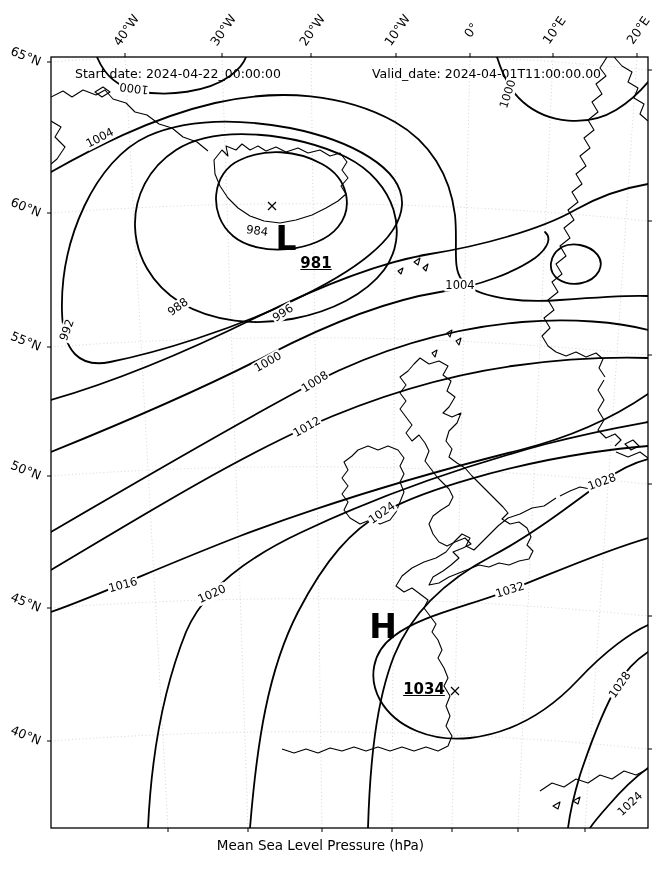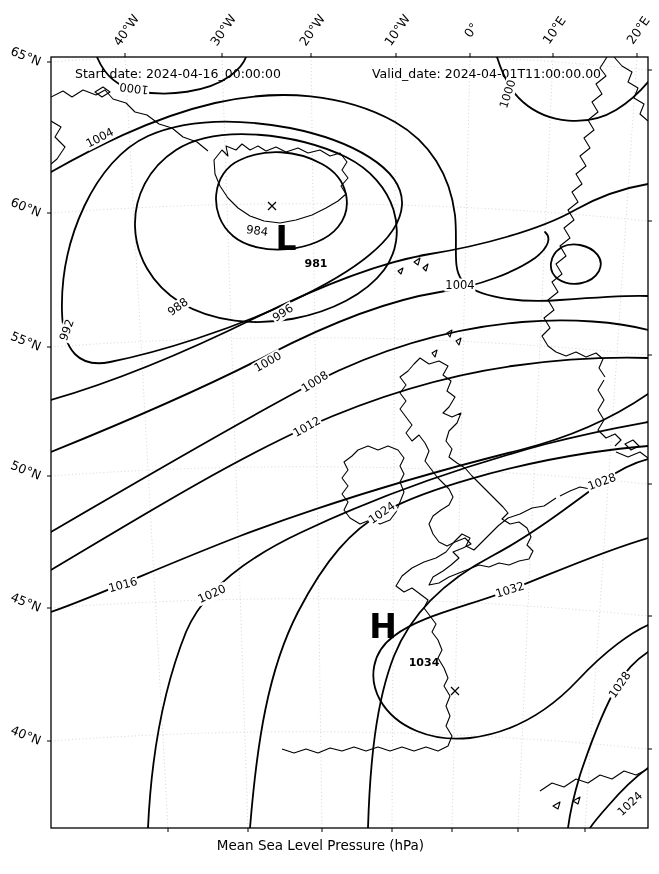--- a/index.html
+++ b/index.html
@@ -4,21 +4,21 @@
 <style>
   html,body{margin:0;padding:0;background:#fff;}
   #figure{position:relative;width:659px;height:874px;background:#fff;
           font-family:"DejaVu Sans","Liberation Sans",sans-serif;overflow:hidden;}
   #map-svg{position:absolute;left:0;top:0;}
   .lbl{position:absolute;white-space:nowrap;color:#000;}
   .hdr{font-size:12.5px;top:66px;}
   .axis-lab{font-size:12.5px;}
   .clab{font-size:11.5px;background:#fff;padding:0 1px;line-height:13px;}
   .center-letter{font-size:33px;font-weight:bold;line-height:33px;}
-  .center-value{font-size:11px;font-weight:bold;}
+  .center-value{font-size:15px;font-weight:bold;text-decoration:underline;}
   .title{font-size:13.5px;width:641px;text-align:center;top:837px;left:0;}
 </style>
 </head>
 <body>
 
 <div id="figure">
   <svg id="map-svg" width="659" height="874">
       <defs>
         <clipPath id="plotclip">
           <rect x="51" y="57" width="597" height="771"></rect>
@@ -90,21 +90,21 @@
       <line x1="51" y1="347" x2="47" y2="347" stroke="#000" stroke-width="1"></line>
       <line x1="648" y1="355" x2="652" y2="355" stroke="#000" stroke-width="1"></line>
       <line x1="51" y1="476" x2="47" y2="476" stroke="#000" stroke-width="1"></line>
       <line x1="648" y1="484" x2="652" y2="484" stroke="#000" stroke-width="1"></line>
       <line x1="51" y1="608" x2="47" y2="608" stroke="#000" stroke-width="1"></line>
       <line x1="648" y1="616" x2="652" y2="616" stroke="#000" stroke-width="1"></line>
       <line x1="51" y1="741" x2="47" y2="741" stroke="#000" stroke-width="1"></line>
       <line x1="648" y1="749" x2="652" y2="749" stroke="#000" stroke-width="1"></line>
       <rect x="51" y="57" width="597" height="771" fill="none" stroke="#000" stroke-width="1.3"></rect>
     </svg>
-  <div class="lbl hdr" style="left:75px;">Start date: 2024-04-16_00:00:00</div>
+  <div class="lbl hdr" style="left:75px;">Start date: 2024-04-22_00:00:00</div>
   <div class="lbl hdr" style="left:372px;">Valid_date: 2024-04-01T11:00:00.00</div>
   <div class="lbl title">Mean Sea Level Pressure (hPa)</div>
   <div id="labels">
       <div class="lbl axis-lab" style="left: 126px; top: 30px; transform: translate(-50%, -50%) rotate(-55deg);">40°W</div>
       <div class="lbl axis-lab" style="left: 223px; top: 30px; transform: translate(-50%, -50%) rotate(-55deg);">30°W</div>
       <div class="lbl axis-lab" style="left: 312px; top: 30px; transform: translate(-50%, -50%) rotate(-55deg);">20°W</div>
       <div class="lbl axis-lab" style="left: 397px; top: 30px; transform: translate(-50%, -50%) rotate(-55deg);">10°W</div>
       <div class="lbl axis-lab" style="left: 471px; top: 30px; transform: translate(-50%, -50%) rotate(-55deg);">0°</div>
       <div class="lbl axis-lab" style="left: 554px; top: 30px; transform: translate(-50%, -50%) rotate(-55deg);">10°E</div>
       <div class="lbl axis-lab" style="left: 638px; top: 30px; transform: translate(-50%, -50%) rotate(-55deg);">20°E</div>
@@ -128,15 +128,15 @@
       <div class="lbl clab" style="left: 123px; top: 585px; transform: translate(-50%, -50%) rotate(-15deg);">1016</div>
       <div class="lbl clab" style="left: 212px; top: 594px; transform: translate(-50%, -50%) rotate(-24deg);">1020</div>
       <div class="lbl clab" style="left: 382px; top: 513px; transform: translate(-50%, -50%) rotate(-35deg);">1024</div>
       <div class="lbl clab" style="left: 602px; top: 482px; transform: translate(-50%, -50%) rotate(-20deg);">1028</div>
       <div class="lbl clab" style="left: 510px; top: 590px; transform: translate(-50%, -50%) rotate(-17deg);">1032</div>
       <div class="lbl clab" style="left: 620px; top: 685px; transform: translate(-50%, -50%) rotate(-55deg);">1028</div>
       <div class="lbl clab" style="left: 630px; top: 804px; transform: translate(-50%, -50%) rotate(-43deg);">1024</div>
       <div class="lbl center-letter" style="left: 286px; top: 238px; transform: translate(-50%, -50%) rotate(0deg);">L</div>
       <div class="lbl center-value" style="left: 316px; top: 263px; transform: translate(-50%, -50%) rotate(0deg);">981</div>
       <div class="lbl center-letter" style="left: 383px; top: 626px; transform: translate(-50%, -50%) rotate(0deg);">H</div>
-      <div class="lbl center-value" style="left: 424px; top: 662px; transform: translate(-50%, -50%) rotate(0deg); text-align: right;">1034</div>
+      <div class="lbl center-value" style="left: 424px; top: 689px; transform: translate(-50%, -50%) rotate(0deg); text-align: right;">1034</div>
     </div>
 </div>
 
 </body></html>

